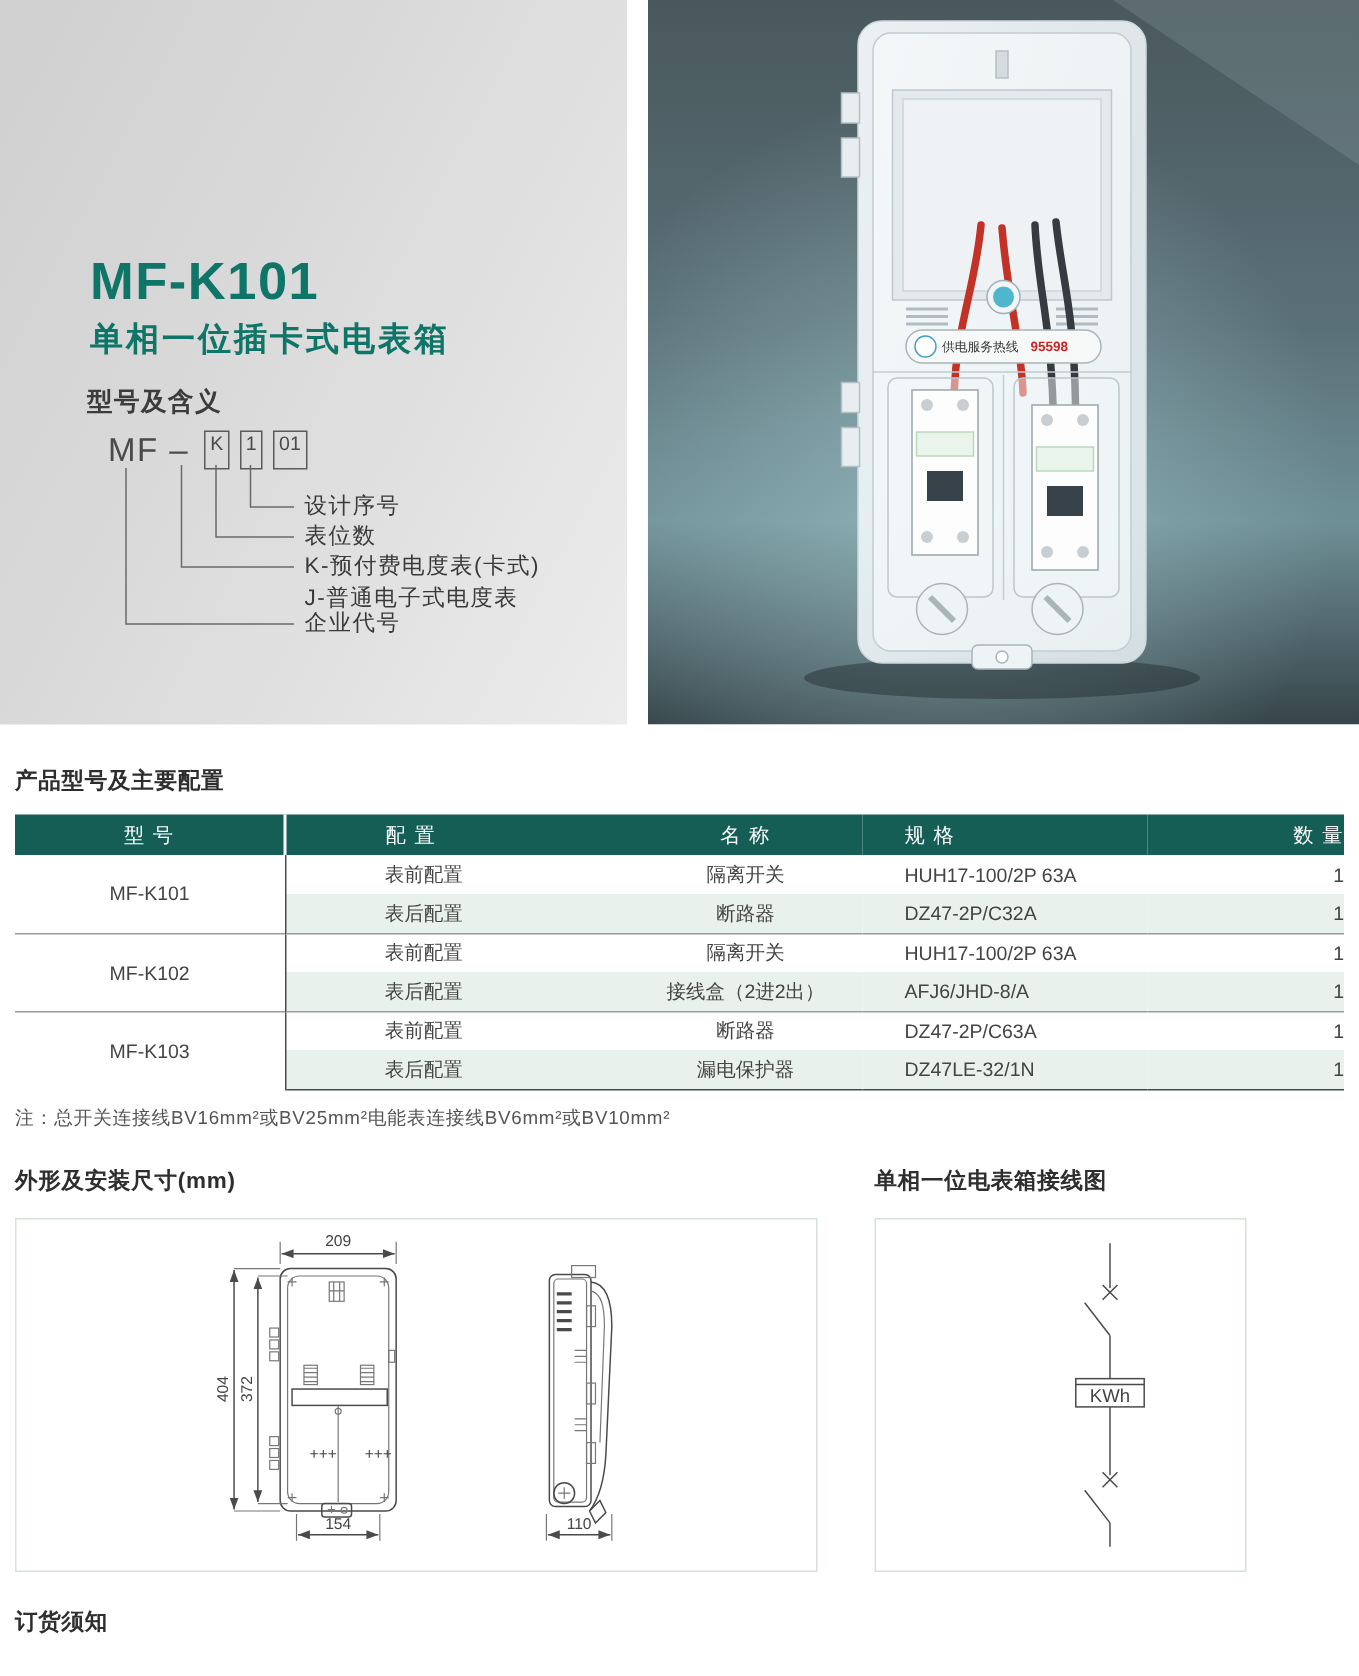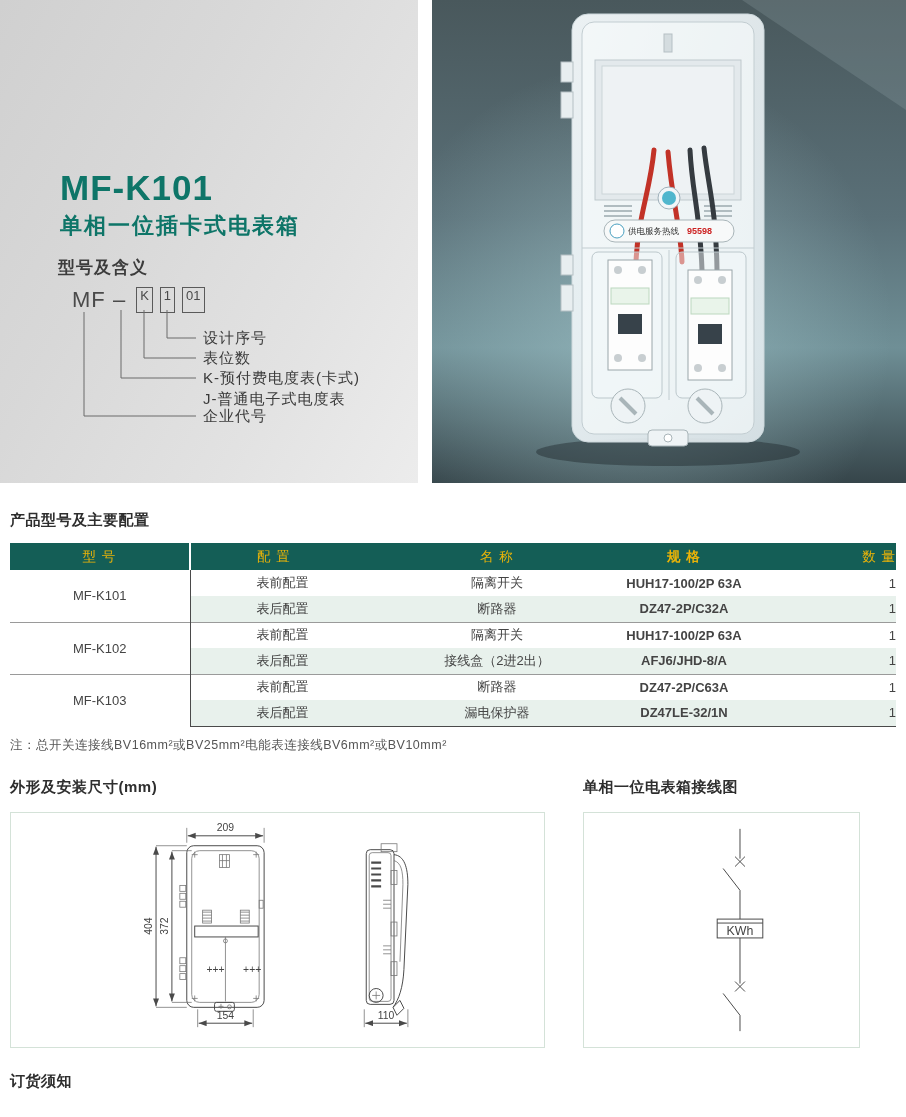--- a/index.html
+++ b/index.html
@@ -25,38 +25,38 @@
     color:#3a3a3a; letter-spacing:1px; white-space:nowrap; }
   .hero-right { position:absolute; left:432px; top:0; width:474px; height:483px;border-radius:24px; }
 
   
   .sec-title { position:absolute; font-size:15px; font-weight:bold; color:#2e2e2e; letter-spacing:0.5px; white-space:nowrap; }
   .small-note { position:absolute; font-size:12.5px; color:#555; letter-spacing:0.5px; white-space:nowrap; }
 
   
   table.cfg { position:absolute; left:10px; top:543px; width:886px; border-collapse:collapse;
     table-layout:fixed; font-size:13px; color:#444; }
-  table.cfg thead th { background:#145e56; color:#eab308; font-weight:normal; font-size:13.5px;
+  table.cfg thead th { background:#145e56; color:#ffffff; font-weight:normal; font-size:13.5px;
     height:27px; letter-spacing:1px; }
   table.cfg thead th:first-child { border-right:2px solid #fff; }
   table.cfg td { height:26px;margin-top:32px; }
   table.cfg .c-model { text-align:center; border-right:1.5px solid #4a4a4a; background:#fff; }
   table.cfg th.h-model { text-align:center; }
   table.cfg .c-config, table.cfg th.h-config { text-align:left; padding-left:66px; }
   table.cfg .c-name,  table.cfg th.h-name  { text-align:center; padding-left:29px; }
-  table.cfg .c-spec,  table.cfg th.h-spec  { text-align:center; padding-left:28px;font-weight:bold; }
+  table.cfg .c-spec,  table.cfg th.h-spec  { text-align:left; padding-left:28px; }
   table.cfg .c-qty,   table.cfg th.h-qty   { text-align:right; }
   table.cfg tr.alt td { background:#e8f1ec; }
   table.cfg tr.group-start td { border-top:1px solid #9a9a9a; }
   table.cfg tbody tr:last-child td { border-bottom:1.5px solid #4a4a4a; }
 
   
   .panel { position:absolute; background:#fff; border:1px solid #d4e2d8; }
   .panel-dims { left:10px; top:812px; width:535px; height:236px; }
-  .panel-wiring { left:583px; top:812px; width:277px; height:236px; }
+  .panel-wiring { left:583px; top:812px; width:248px; height:236px; }
   .panel svg { display:block; }
   .tech { stroke:#4a4a4a; stroke-width:1; fill:none; }
   .tech-thin { stroke:#777; stroke-width:0.8; fill:none; }
   .dim-text { font-size:10.5px; fill:#444; }
 </style>
 </head>
 <body>
 
 <div class="page">
 

